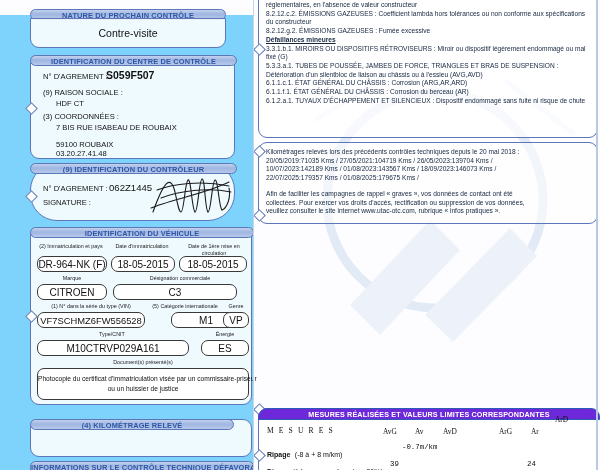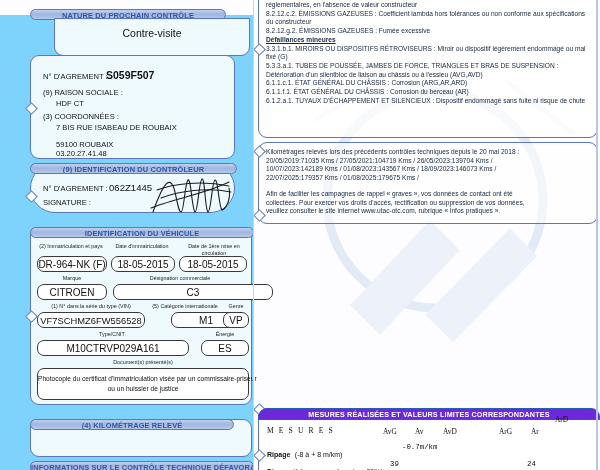--- a/index.html
+++ b/index.html
@@ -115,37 +115,38 @@
       <polygon points="20,250 110,160 140,190 50,285"></polygon>
     </g>
     <g fill="none" stroke="#e2ebf9" stroke-width="7">
       <circle cx="140" cy="120" r="95"></circle>
     </g>
   </svg>
 
   <div class="col-left">
 
     <div class="bar" style="position:absolute;left:30px;top:-6px;width:196px;">NATURE DU PROCHAIN CONTRÔLE</div>
-    <div class="box" style="position:absolute;left:30px;top:3px;width:196px;height:38px;border-radius:0 0 9px 9px;margin-left:24px;">
+    <div class="box" style="position:absolute;left:30px;top:3px;width:196px;height:30px;border-radius:0 0 9px 9px;">
       <div style="position:absolute;left:0;right:0;top:8px;text-align:center;font-size:10.5px;">Contre-visite</div>
     </div>
 
     <div class="box" style="position:absolute;left:30px;top:40px;width:205px;height:104px;">
       <div class="notch" style="left:-4px;top:48px;"></div>
+      <div class="bar" style="position:absolute;left:-1px;top:-1px;width:207px;">IDENTIFICATION DU CENTRE DE CONTRÔLE</div>
       <div class="lbl" style="position:absolute;left:12px;top:16px;">N° D'AGREMENT :</div>
       <div style="position:absolute;left:75px;top:13px;font-size:10.5px;font-weight:bold;">S059F507</div>
       <div class="lbl" style="position:absolute;left:12px;top:32px;">(9) RAISON SOCIALE :</div>
       <div class="lbl" style="position:absolute;left:25px;top:43px;">HDF CT</div>
       <div class="lbl" style="position:absolute;left:12px;top:56px;">(3) COORDONNÉES :</div>
       <div class="lbl" style="position:absolute;left:25px;top:67px;">7 BIS RUE ISABEAU DE ROUBAIX</div>
       <div class="lbl" style="position:absolute;left:25px;top:84px;">59100 ROUBAIX</div>
       <div class="lbl" style="position:absolute;left:25px;top:93px;">03.20.27.41.48</div>
     </div>
 
-    <div class="box" style="position:absolute;left:30px;top:148px;width:205px;height:50px;border-radius:27px;">
+    <div class="box" style="position:absolute;left:30px;top:148px;width:205px;height:58px;border-radius:27px;">
       <div class="notch" style="left:-4px;top:28px;"></div>
       <div class="bar" style="position:absolute;left:-1px;top:-1px;width:207px;">(9) IDENTIFICATION DU CONTRÔLEUR</div>
       <div class="lbl" style="position:absolute;left:12px;top:20px;">N° D'AGREMENT :</div>
       <div style="position:absolute;left:78px;top:18px;font-size:9.6px;">062Z1445</div>
       <div class="lbl" style="position:absolute;left:12px;top:34px;">SIGNATURE :</div>
       <svg class="sig" style="left:118px;top:8px;width:86px;height:46px;" viewBox="0 0 86 46">
         <g fill="none" stroke="#1c1c1c" stroke-width="1.1" stroke-linecap="round">
           <path d="M4 40 C16 6 22 4 26 20 C29 34 30 40 32 40 C35 40 36 10 39 8 C42 6 43 38 46 40"></path>
           <path d="M46 40 C49 40 50 8 53 7 C56 6 56 38 59 40"></path>
           <path d="M59 40 C62 40 63 9 66 8 C69 7 70 36 73 38"></path>
@@ -164,21 +165,21 @@
       <div class="caption" style="position:absolute;left:6px;top:15px;width:68px;">(2) Immatriculation et pays</div>
       <div class="caption" style="position:absolute;left:80px;top:15px;width:62px;">Date d'immatriculation</div>
       <div class="caption" style="position:absolute;left:150px;top:15px;width:66px;">Date de 1ère mise en circulation</div>
       <div class="pill" style="position:absolute;left:6px;top:28px;width:70px;height:16px;">DR-964-NK (F)</div>
       <div class="pill" style="position:absolute;left:80px;top:28px;width:64px;height:16px;">18-05-2015</div>
       <div class="pill" style="position:absolute;left:148px;top:28px;width:68px;height:16px;">18-05-2015</div>
 
       <div class="caption" style="position:absolute;left:6px;top:47px;width:70px;">Marque</div>
       <div class="caption" style="position:absolute;left:82px;top:47px;width:134px;">Désignation commerciale</div>
       <div class="pill" style="position:absolute;left:6px;top:56px;width:70px;height:16px;">CITROEN</div>
-      <div class="pill" style="position:absolute;left:82px;top:56px;width:160px;height:16px;">C3</div>
+      <div class="pill" style="position:absolute;left:82px;top:56px;width:124px;height:16px;">C3</div>
 
       <div class="caption" style="position:absolute;left:6px;top:75px;width:108px;">(1) N° dans la série du type (VIN)</div>
       <div class="caption" style="position:absolute;left:118px;top:75px;width:72px;">(5) Catégorie internationale</div>
       <div class="caption" style="position:absolute;left:192px;top:75px;width:26px;">Genre</div>
       <div class="pill" style="position:absolute;left:6px;top:84px;width:108px;height:16px;font-size:9.4px;">VF7SCHMZ6FW556528</div>
       <div class="pill" style="position:absolute;left:118px;top:84px;width:70px;height:16px;margin-left:22px;">M1</div>
       <div class="pill" style="position:absolute;left:192px;top:84px;width:26px;height:16px;">VP</div>
 
       <div class="caption" style="position:absolute;left:6px;top:103px;width:150px;">Type/CNIT</div>
       <div class="caption" style="position:absolute;left:170px;top:103px;width:48px;">Énergie</div>

